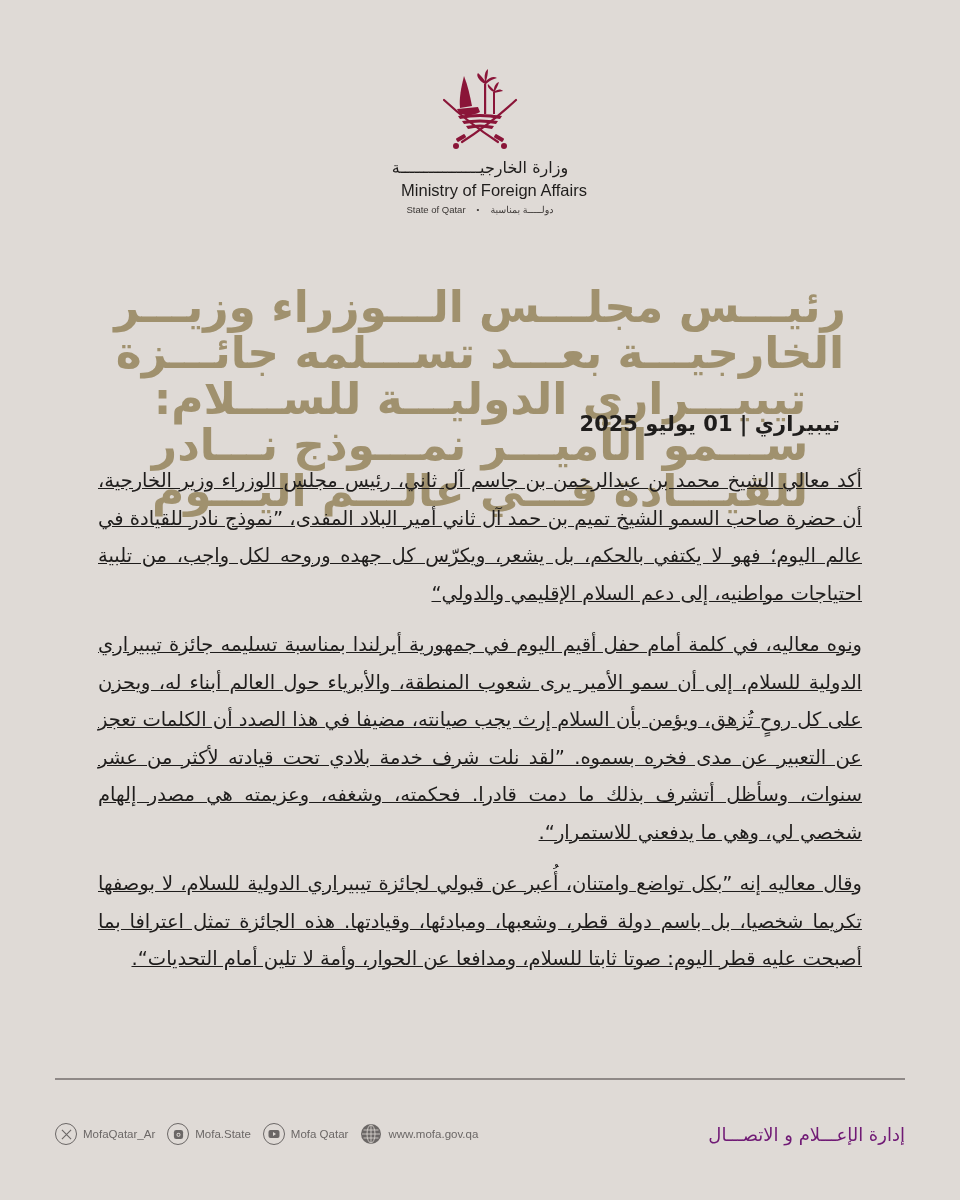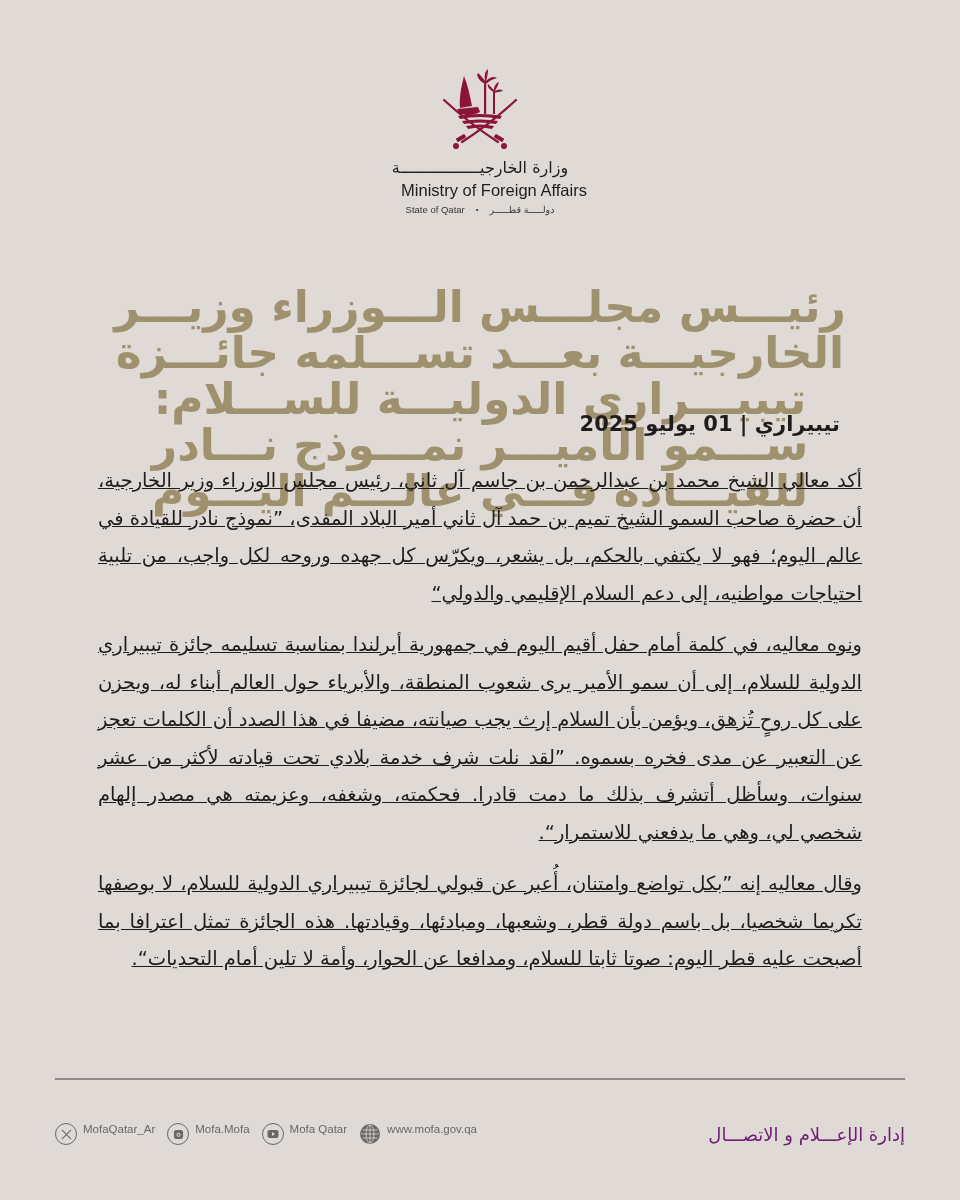--- a/index.html
+++ b/index.html
@@ -112,21 +112,21 @@
       align-items: center;
       justify-content: space-between;
     }
     .socials {
       display: flex;
       align-items: center;
       gap: 12px;
     }
     .social {
       display: flex;
-      align-items: flex-start;
+      align-items: center;
       gap: 6px;
       color: #6b6766;
       font-family: "Liberation Sans", sans-serif;
       font-size: 11.5px;
       text-decoration: none;
       cursor: pointer;
     }
     .social .ico {
       width: 22px;
       height: 22px;
@@ -175,21 +175,21 @@
       <rect x="16" y="70" width="10" height="4" rx="1" transform="rotate(-30 21 72)"></rect>
       <circle cx="64" cy="80" r="3"></circle>
       <circle cx="16" cy="80" r="3"></circle>
     </g>
   </svg>
   <div class="ministry-ar">وزارة الخارجيـــــــــــــــــة</div>
   <div class="ministry-en">Ministry of Foreign Affairs</div>
   <div class="state-line">
     <span>State of Qatar</span>
     <span class="dot">•</span>
-    <span>دولـــــة قطـــــر</span>
+    <span>دولـــــة بمناسبة</span>
   </div>
 </div>
 
 <h1 class="headline">رئيـــس مجلـــس الـــوزراء وزيـــر الخارجيـــة بعـــد تســـلمه جائـــزة تيبيـــراري الدوليـــة للســـلام: ســـمو الأميـــر نمـــوذج نـــادر للقيـــادة فـــي عالـــم اليـــوم</h1>
 
 <div class="dateline">تيبيراري | 01 يوليو 2025</div>
 
 <div class="body-text">
   <p>أكد معالي الشيخ محمد بن عبدالرحمن بن جاسم آل ثاني، رئيس مجلس الوزراء وزير الخارجية، أن حضرة صاحب السمو الشيخ تميم بن حمد آل ثاني أمير البلاد المفدى، ”نموذج نادر للقيادة في عالم اليوم؛ فهو لا يكتفي بالحكم، بل يشعر، ويكرّس كل جهده وروحه لكل واجب، من تلبية احتياجات مواطنيه، إلى دعم السلام الإقليمي والدولي“</p>
   <p>ونوه معاليه، في كلمة أمام حفل أقيم اليوم في جمهورية أيرلندا بمناسبة تسليمه جائزة تيبيراري الدولية للسلام، إلى أن سمو الأمير يرى شعوب المنطقة، والأبرياء حول العالم أبناء له، ويحزن على كل روحٍ تُزهق، ويؤمن بأن السلام إرث يجب صيانته، مضيفا في هذا الصدد أن الكلمات تعجز عن التعبير عن مدى فخره بسموه. ”لقد نلت شرف خدمة بلادي تحت قيادته لأكثر من عشر سنوات، وسأظل أتشرف بذلك ما دمت قادرا. فحكمته، وشغفه، وعزيمته هي مصدر إلهام شخصي لي، وهي ما يدفعني للاستمرار“.</p>
@@ -209,21 +209,21 @@
       <span>MofaQatar_Ar</span>
     </a>
     <a class="social">
       <span class="ico">
         <svg width="11" height="11" viewBox="0 0 12 12">
             <rect x="1" y="1" width="10" height="10" rx="2.5" fill="#6b6766"></rect>
             <circle cx="6" cy="6.3" r="2.2" fill="#dfdad6"></circle>
             <circle cx="6" cy="6.3" r="1.2" fill="#6b6766"></circle>
           </svg>
       </span>
-      <span>Mofa.Mofa</span>
+      <span>Mofa.State</span>
     </a>
     <a class="social">
       <span class="ico">
         <svg width="12" height="10" viewBox="0 0 12 10">
             <rect x="0.5" y="1" width="11" height="8" rx="2" fill="#6b6766"></rect>
             <path d="M5 3 L8 5 L5 7 Z" fill="#dfdad6"></path>
           </svg>
       </span>
       <span>Mofa Qatar</span>
     </a>

